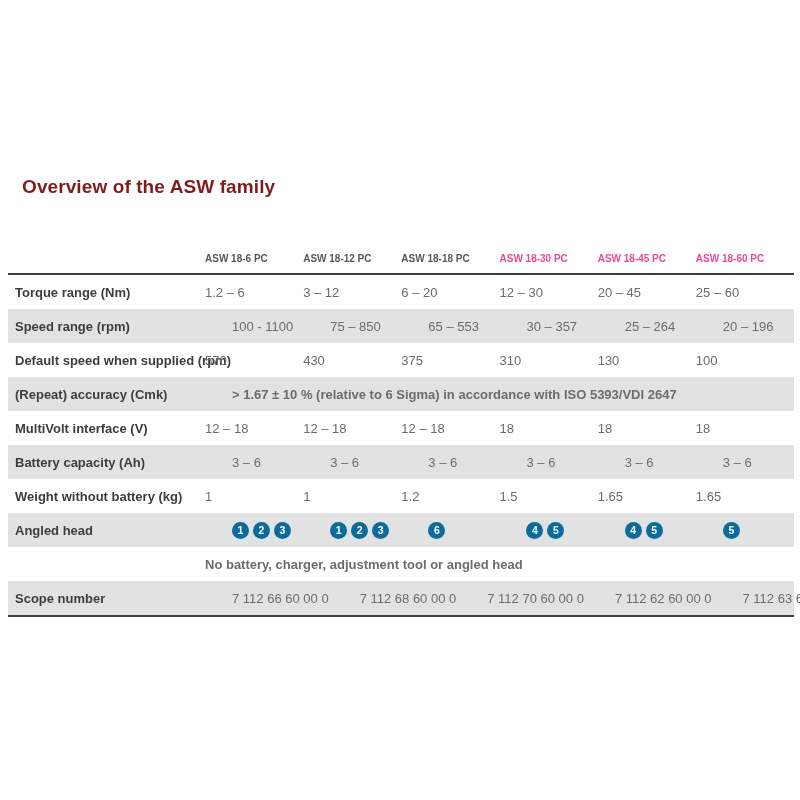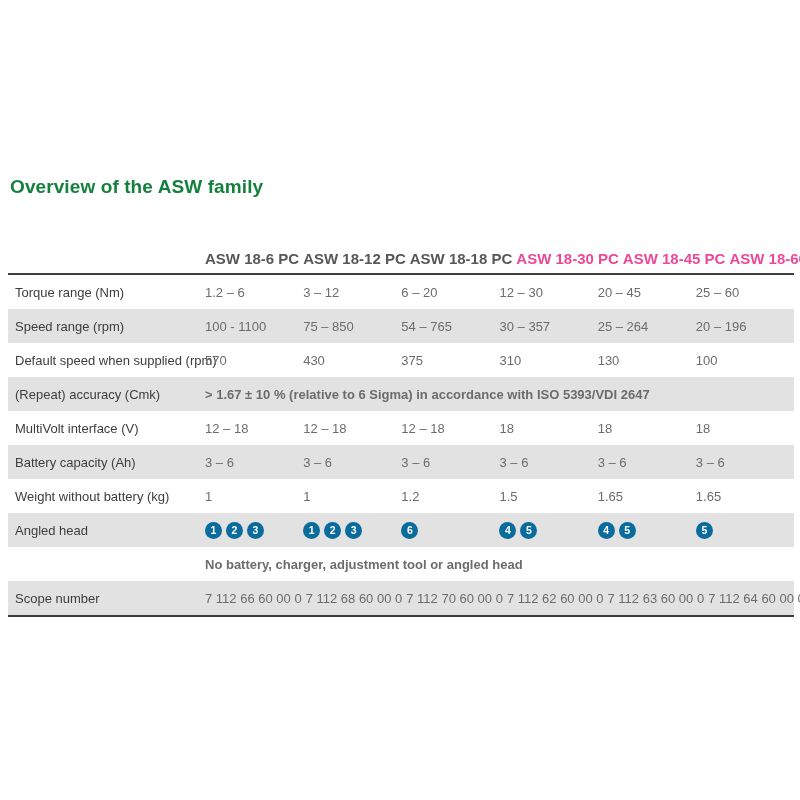--- a/index.html
+++ b/index.html
@@ -3,42 +3,42 @@
 <meta charset="utf-8">
 <style>
   html,body{margin:0;padding:0;background:#ffffff;}
   body{
     width:800px;height:800px;overflow:hidden;
     font-family:"Liberation Sans","DejaVu Sans",sans-serif;
     -webkit-font-smoothing:antialiased;
   }
   .page{position:relative;width:800px;height:800px;background:#ffffff;}
   .title{
-    position:absolute;left:10px;top:176px;margin:0;
-    font-size:19px;font-weight:bold;color:#15803d;letter-spacing:.1px;
+    position:absolute;left:22px;top:176px;margin:0;
+    font-size:19px;font-weight:bold;color:#7f1d1d;letter-spacing:.1px;
   }
   .table{
     position:absolute;left:8px;top:243px;width:786px;
     border-bottom:2px solid #3e3e3d;
   }
   .trow{
     display:grid;
     grid-template-columns:197px repeat(6,1fr);
     align-items:center;
     height:34px;
   }
   .thead-row{height:30px;border-bottom:2px solid #3e3e3d;}
-  .trow.stripe{background:#e2e2e2;}
+  .trow.stripe{background:#e2e2e2;gap:27px;}
   .hcell{
-    font-size:15px;font-weight:bold;color:#575756;
+    font-size:10px;font-weight:bold;color:#575756;
     padding-right:4px;white-space:nowrap;
   }
   .hcell.hl{color:#ec4899;}
   .label-cell{
-    font-size:13px;font-weight:normal;color:#3d3d3c;
+    font-size:13px;font-weight:bold;color:#3d3d3c;
     padding-left:7px;white-space:nowrap;
   }
   .val-cell{
     font-size:13px;color:#6c6c6b;white-space:nowrap;padding-right:4px;
   }
   .span-cell{
     grid-column:2 / -1;
     font-size:13px;color:#6c6c6b;white-space:nowrap;font-weight:bold;
   }
   .badge{
@@ -72,21 +72,21 @@
           <div class="val-cell">3 – 12</div>
           <div class="val-cell">6 – 20</div>
           <div class="val-cell">12 – 30</div>
           <div class="val-cell">20 – 45</div>
           <div class="val-cell">25 – 60</div>
         </div>
         <div class="trow stripe">
           <div class="label-cell">Speed range (rpm)</div>
           <div class="val-cell">100 - 1100</div>
           <div class="val-cell">75 – 850</div>
-          <div class="val-cell">54 – 765</div>
+          <div class="val-cell">65 – 553</div>
           <div class="val-cell">30 – 357</div>
           <div class="val-cell">25 – 264</div>
           <div class="val-cell">20 – 196</div>
         </div>
         <div class="trow">
           <div class="label-cell">Default speed when supplied (rpm)</div>
           <div class="val-cell">570</div>
           <div class="val-cell">430</div>
           <div class="val-cell">375</div>
           <div class="val-cell">310</div>

